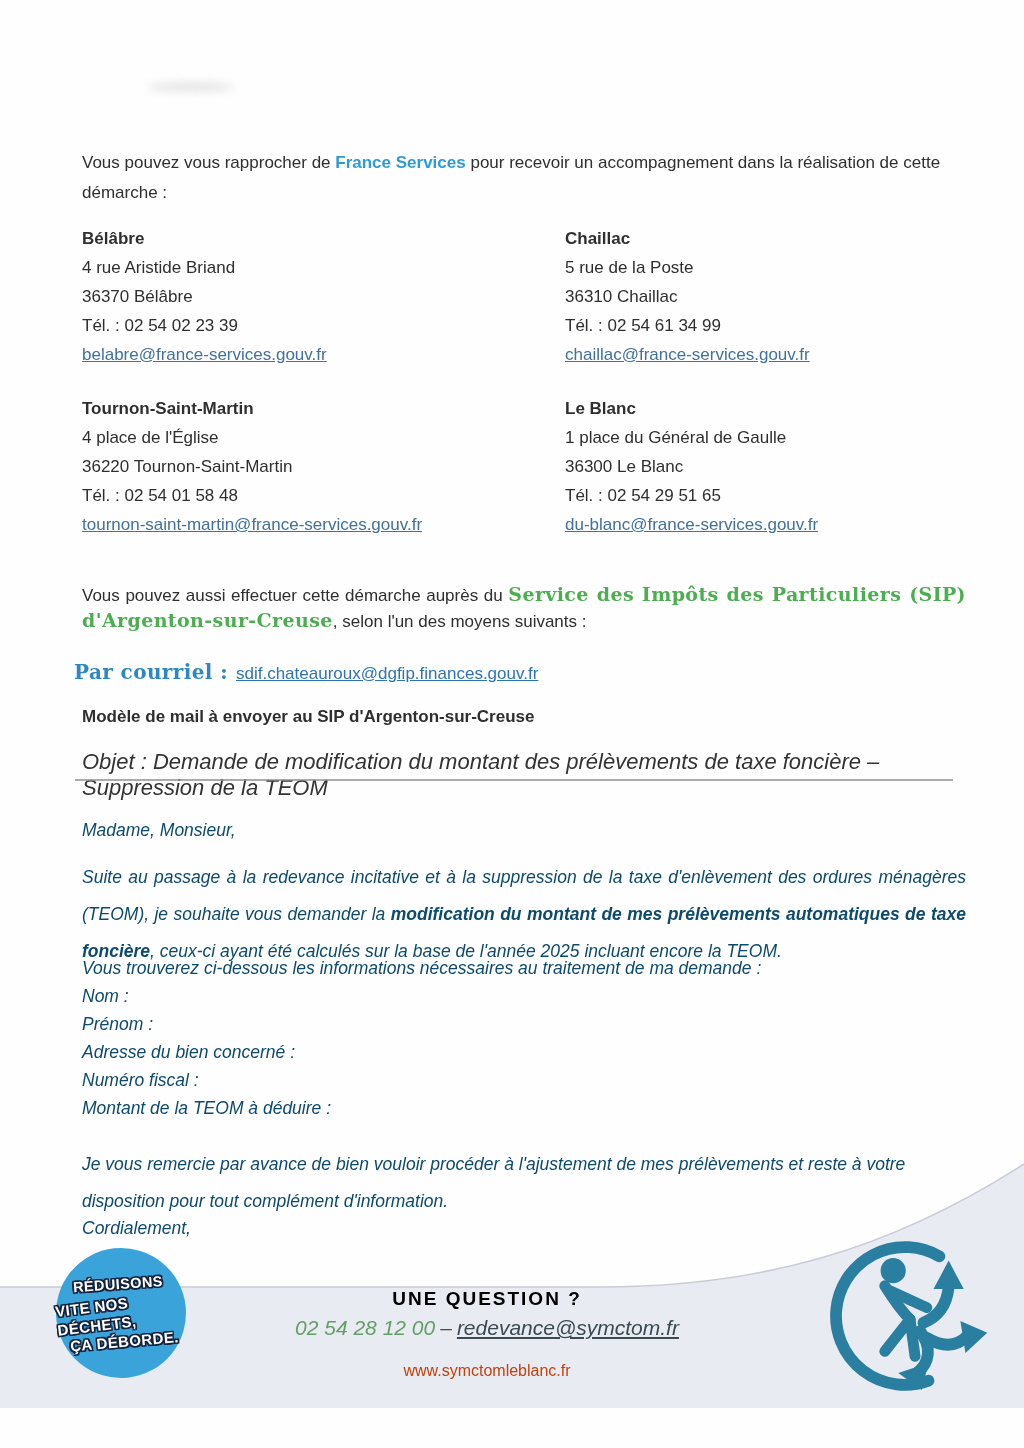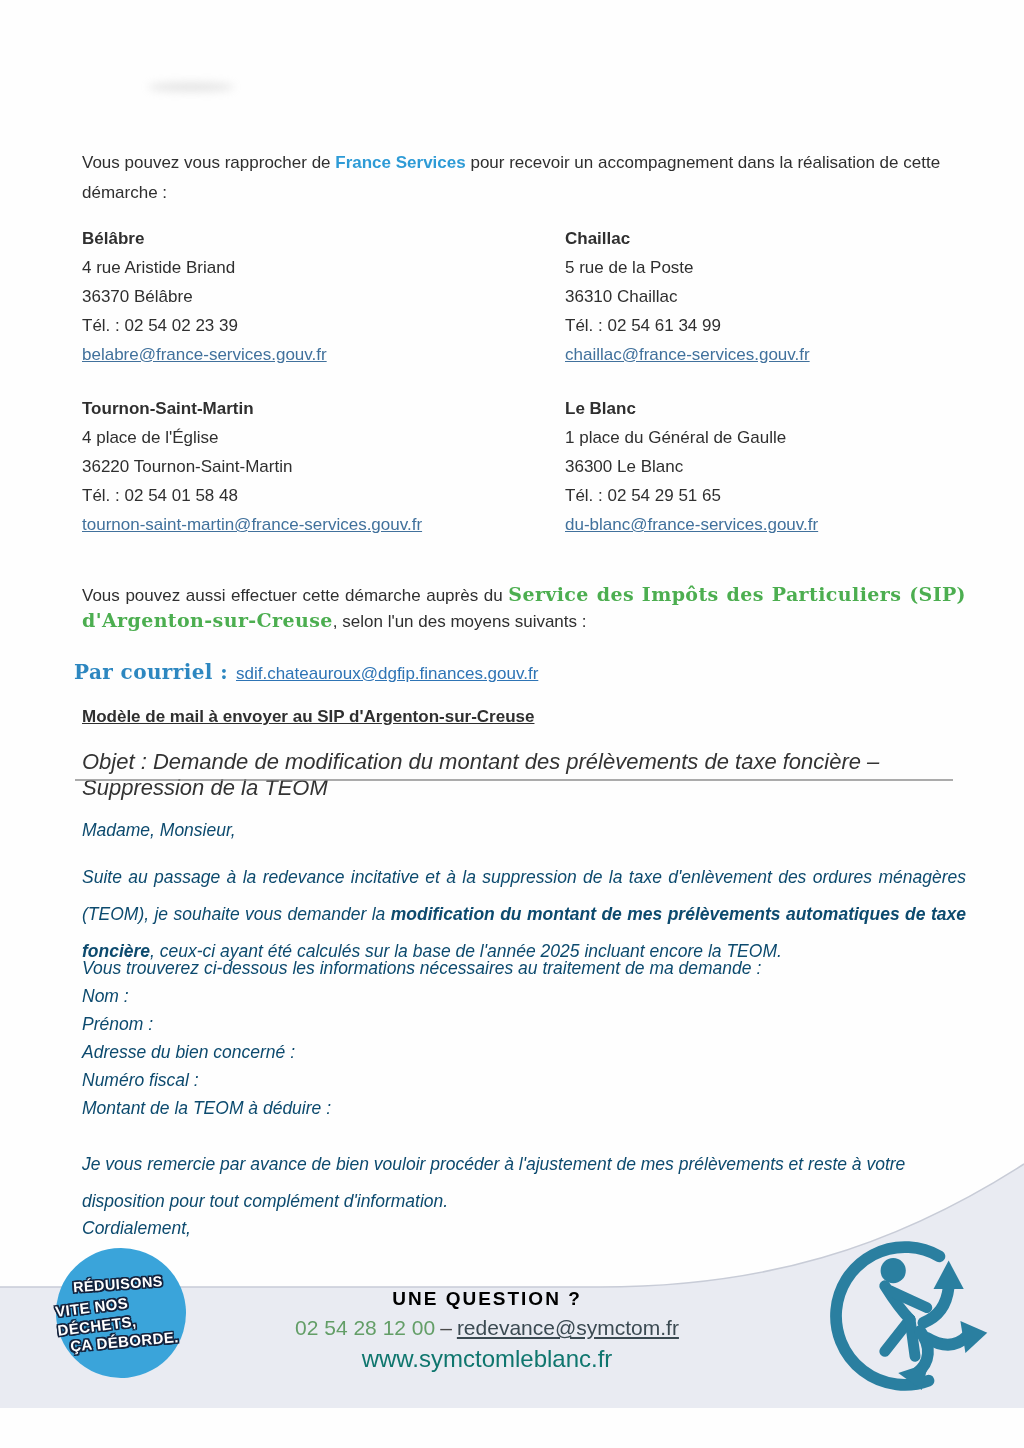--- a/index.html
+++ b/index.html
@@ -23,21 +23,21 @@
   .off-2{left:82px;top:394px;}
   .off-3{left:565px;top:394px;}
   
   .sip{left:82px;top:565px;width:884px;font-size:17px;line-height:24px;text-align:justify;}
   .sip-green{font-family:"DejaVu Serif",serif;font-weight:800;font-size:19px;
     color:#4cae50;letter-spacing:.4px;}
   .courriel{left:74px;top:643px;width:884px;font-size:17px;}
   .courriel-label{font-family:"DejaVu Serif",serif;font-weight:800;font-size:20px;
     color:#2d87c0;letter-spacing:.4px;margin-right:8px;}
   .courriel-email{color:#2e74b5;text-decoration:underline;cursor:pointer;}
-  .modele{left:82px;top:690px;width:884px;font-size:17px;font-weight:700;text-decoration:underline;}
+  .modele{left:82px;top:690px;width:884px;font-size:17px;font-weight:700;}
   .objet{left:82px;top:727px;width:884px;font-size:22px;font-style:italic;color:#333;}
   .divider{left:75px;top:779px;width:878px;height:2px;background:#8f8f8f;opacity:.75;}
   
   .letter{font-style:italic;font-size:17.5px;color:#0c4a6e;}
   .salutation{left:82px;top:802px;width:884px;}
   .para1{left:82px;top:841px;width:884px;line-height:37px;text-align:justify;}
   .para2{left:82px;top:940px;width:884px;}
   .fields{left:82px;top:982px;width:884px;line-height:28px;}
   .para3{left:82px;top:1128px;width:884px;line-height:37px;}
   .closing{left:82px;top:1200px;width:400px;}
@@ -53,25 +53,25 @@
     font-weight:800;color:#ffffff;line-height:19px;letter-spacing:.4px;
     text-shadow:-1.5px -1.5px 0 #14233e,1.5px -1.5px 0 #14233e,
       -1.5px 1.5px 0 #14233e,1.5px 1.5px 0 #14233e,
       0 -1.5px 0 #14233e,0 1.5px 0 #14233e,-1.5px 0 0 #14233e,1.5px 0 0 #14233e;
   }
   .bl-0{font-size:14.5px;transform:rotate(2deg);}
   .bl-1{font-size:15px;transform:rotate(-1deg);}
   .bl-2{font-size:15px;transform:rotate(1deg);}
   .contact{left:262px;top:1288px;width:450px;text-align:center;}
   .question{font-size:19px;font-weight:800;letter-spacing:2px;color:#000000;}
-  .phone-line{font-size:21px;margin-top:6px;}
+  .phone-line{font-size:21px;margin-top:6px;font-style:italic;}
   .phone{color:#639e67;}
   .sep{color:#4a4a4a;margin:0 5px;}
   .footer-email{color:#3b4a52;text-decoration:underline;cursor:pointer;}
-  .website{font-size:24px;color:#0f766e;margin-top:5px;}
+  .website{font-size:16px;color:#c2410c;margin-top:22px;}
   .triman{left:826px;top:1238px;width:168px;height:156px;}
 </style>
 </head>
 <body>
 
 <div class="page">
 
   <div class="smudge"></div>
 
   <p class="abs intro"><span>Vous pouvez vous rapprocher de </span><span class="fs-link">France Services</span><span> pour recevoir un accompagnement dans la réalisation de cette démarche :</span></p>

